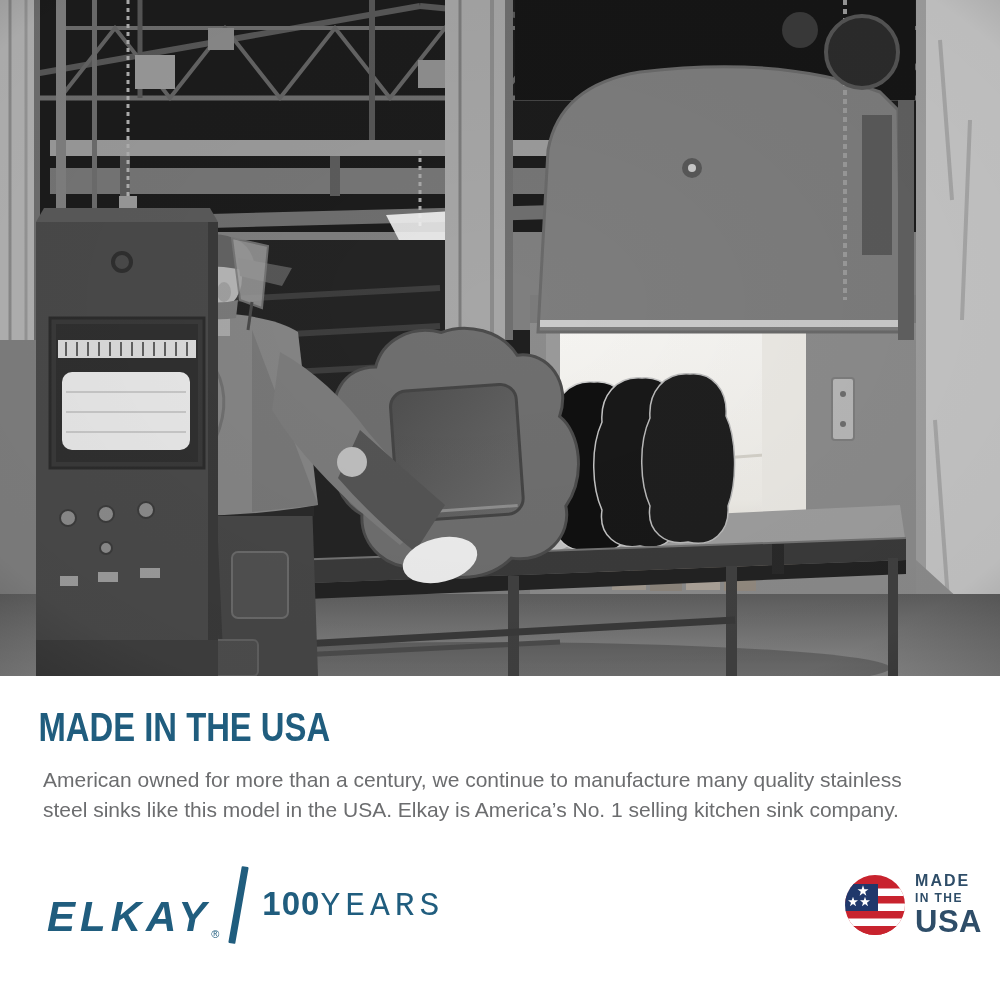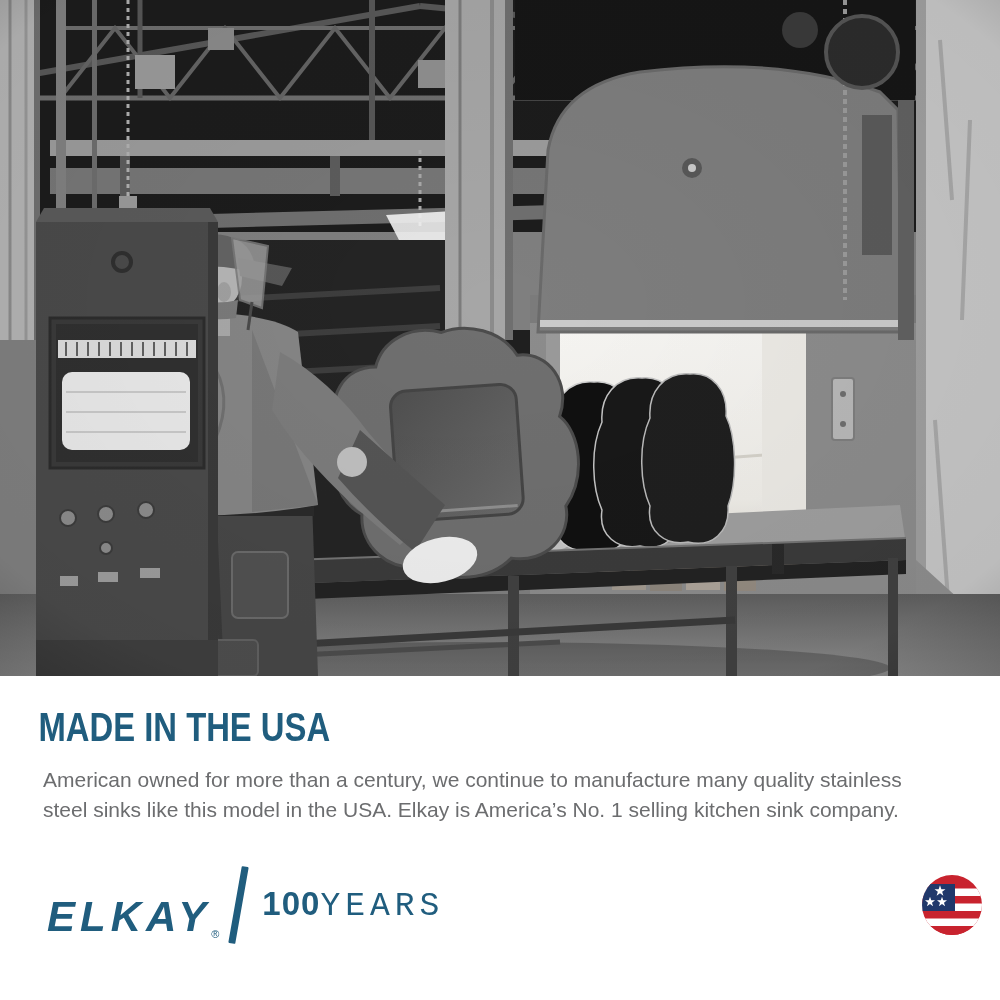--- a/index.html
+++ b/index.html
@@ -299,16 +299,21 @@
             <rect x="0" y="13.5" width="60" height="7.5" fill="#FFFFFF"></rect>
             <rect x="0" y="28.5" width="60" height="7.5" fill="#FFFFFF"></rect>
             <rect x="0" y="43.5" width="60" height="7.5" fill="#FFFFFF"></rect>
             <rect x="0" y="51" width="60" height="9" fill="#C8232E"></rect>
             <rect x="0" y="9" width="33" height="27" fill="#20386B"></rect>
             <use href="#star" transform="translate(18,16) scale(1.15)"></use>
             <use href="#star" transform="translate(8,27) scale(1.05)"></use>
             <use href="#star" transform="translate(20,27) scale(1.05)"></use>
           </g>
         </svg>
+        <div class="badge-text">
+          <span class="bt1">MADE</span>
+          <span class="bt2">IN THE</span>
+          <span class="bt3">USA</span>
+        </div>
       </div>
     </div>
   </div>
 </div>
 
 </body></html>

